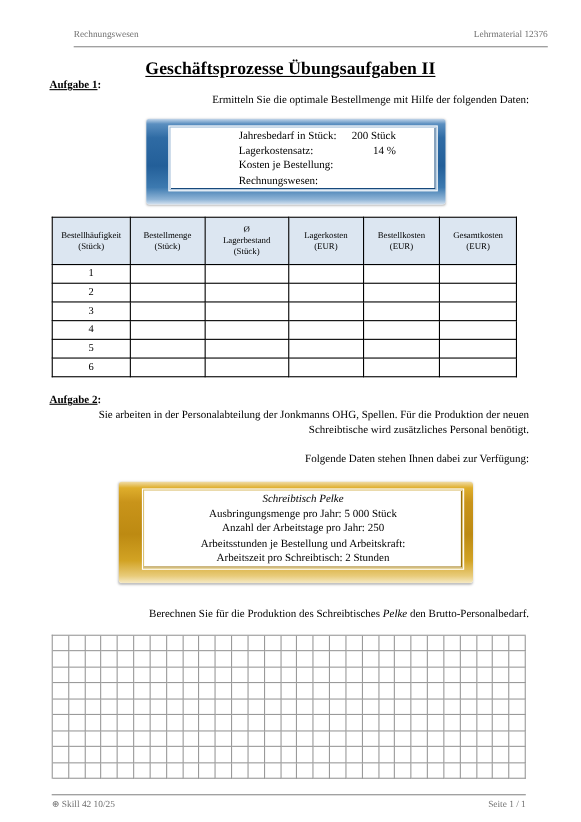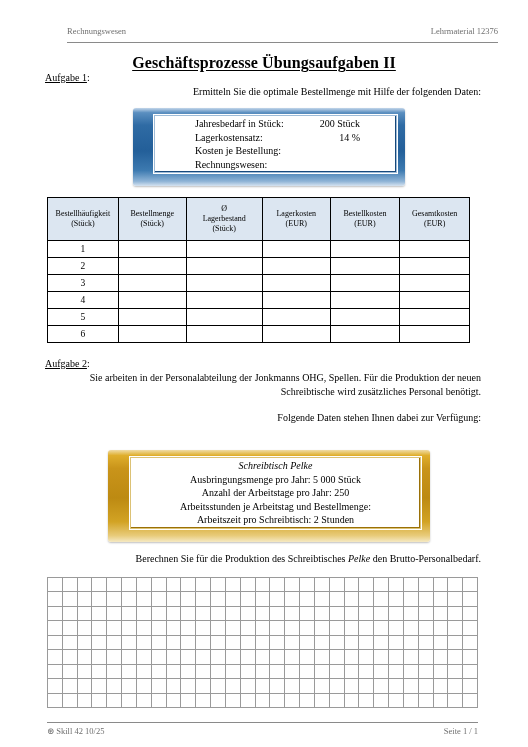--- a/index.html
+++ b/index.html
@@ -53,21 +53,21 @@
     letter-spacing: 0.1px;
     margin-top: 18px;
   }
   .doc-title u { text-decoration: underline; text-underline-offset: 1.5px; }
 
   
   .task-head {
     position: absolute;
     left: 45px;
     font-size: 10px;
-    font-weight: normal;
+    font-weight: bold;
     white-space: nowrap;
   }
   .task-head u { text-decoration: underline; text-underline-offset: 1px; }
 
   .para {
     position: absolute;
     left: 45px;
     width: 436px;
     font-size: 10px;
     line-height: 13.5px;
@@ -106,38 +106,38 @@
         #d6e3f0 100%);
     box-shadow: 0 1px 2px rgba(0,0,0,0.25);
   }
   .callout-blue .inner {
     left: 21px;
     top: 7px;
     right: 8px;
     bottom: 13px;
     border: 1px solid #9fbcd8;
     box-shadow: -1px -1px 0 0 #17497b inset, 0 0 0 1px #ffffff;
+    padding-left: 22px;
   }
 
   
   .callout-gold {
     left: 108px;
     top: 438px;
     width: 322px;
     height: 92px;
     background: linear-gradient(180deg,
         #f0dca6 0%,
         #dfae2c 6%,
         #c9941a 20%,
         #bd8a12 52%,
         #d2a324 78%,
         #e8cb7a 93%,
         #f5e9c4 100%);
     box-shadow: 0 1px 2px rgba(0,0,0,0.25);
-    margin-top: 12px;
   }
   .callout-gold .inner {
     left: 22px;
     top: 7px;
     right: 9px;
     bottom: 13px;
     border: 1px solid #dcc275;
     box-shadow: -1px -1px 0 0 #9a7007 inset, 0 0 0 1px #ffffff;
   }
 
@@ -335,21 +335,21 @@
   </div>
   <div class="para" style="top:411px;">Folgende Daten stehen Ihnen dabei zur Verfügung:</div>
   <div class="para" style="top:371px;">Sie arbeiten in der Personalabteilung der Jonkmanns OHG, Spellen. Für die Produktion der neuen Schreibtische wird zusätzliches Personal benötigt.</div>
 
   <div class="callout callout-gold">
     <div class="inner">
       <div class="callout-lines">
         <div class="center-line italic">Schreibtisch Pelke</div>
         <div class="center-line">Ausbringungsmenge pro Jahr: 5 000 Stück</div>
         <div class="center-line">Anzahl der Arbeitstage pro Jahr: 250</div>
-        <div class="center-line">Arbeitsstunden je Arbeitstag und Bestellmenge:</div>
+        <div class="center-line">Arbeitsstunden je Bestellung und Arbeitskraft:</div>
         <div class="center-line">Arbeitszeit pro Schreibtisch: 2 Stunden</div>
       </div>
     </div>
   </div>
 
   <div class="para" style="top:552px;">
     <span>Berechnen Sie für die Produktion des Schreibtisches </span><i>Pelke</i><span> den Brutto-Personalbedarf.</span>
   </div>
 
   <div class="answer-grid" id="answer-grid">

